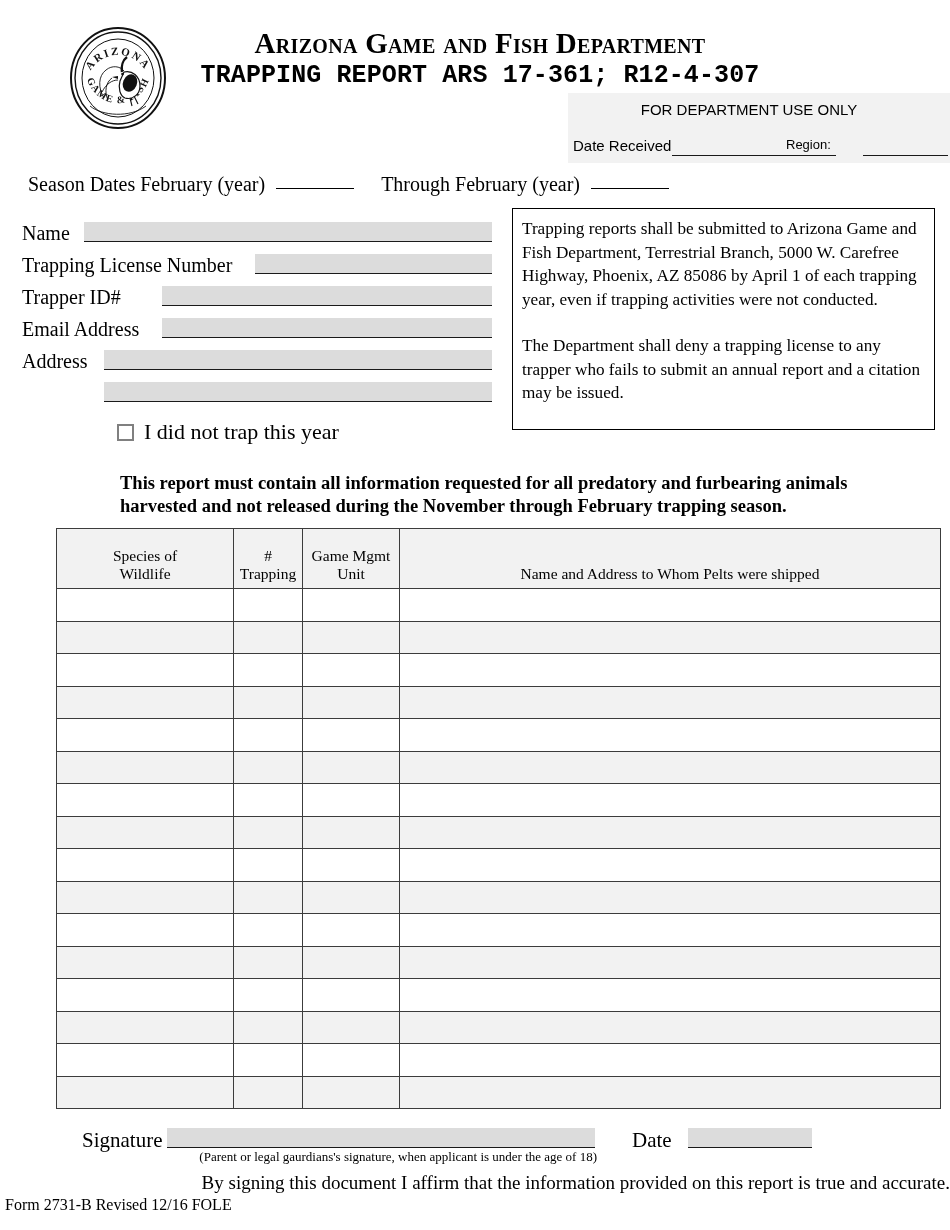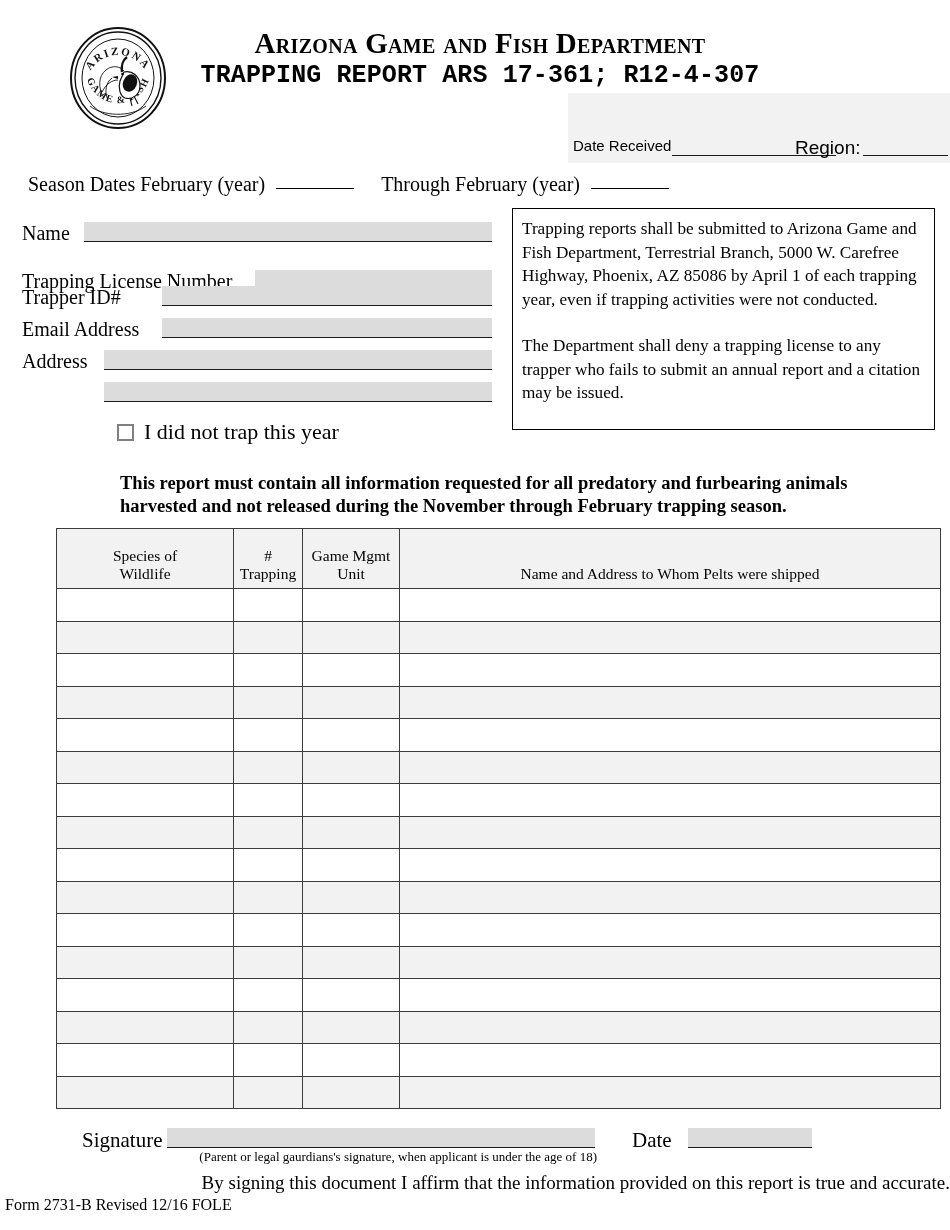--- a/index.html
+++ b/index.html
@@ -71,22 +71,22 @@
     font-size: 15px;
   }
   #date-received-line {
     position: absolute;
     left: 104px; top: 62px;
     width: 164px; height: 0;
     border-bottom: 1.5px solid #1a1a1a;
   }
   #region-label {
     position: absolute;
-    left: 227px; top: 44px;
-    font-size: 19px;
+    left: 218px; top: 44px;
+    font-size: 13px;
   }
   #region-line {
     position: absolute;
     left: 295px; top: 62px;
     width: 85px; height: 0;
     border-bottom: 1.5px solid #1a1a1a;
   }
 
   
   #season-row {
@@ -289,20 +289,21 @@
       <path d="M22 80 C 34 90, 62 92, 78 80" fill="none" stroke="#111" stroke-width="0.9"></path>
     </svg>
   </div>
 
   <div id="title-block">
     <div id="title-line-1">Arizona Game and Fish Department</div>
     <div id="title-line-2">TRAPPING REPORT ARS 17-361; R12-4-307</div>
   </div>
 
   <div id="dept-use-box">
+    <div id="dept-use-title">FOR DEPARTMENT USE ONLY</div>
     <div id="date-received-label">Date Received</div>
     <div id="date-received-line"></div>
     <div id="region-label">Region:</div>
     <div id="region-line"></div>
   </div>
 </div>
 
 <div id="season-row">
   <span>Season Dates February (year)</span>
   <span class="blank-line"></span>
@@ -310,21 +311,21 @@
   <span class="blank-line"></span>
 </div>
 
 <div id="applicant-fields">
 
   <div class="field-row" style="left:22px; top:0; width:470px;">
     <span class="field-label">Name</span>
     <input class="field-input" style="left: 62px; width: 408px;" type="text" value="">
   </div>
 
-  <div class="field-row" style="left:22px; top:32px; width:470px;margin-top:16px;">
+  <div class="field-row" style="left:22px; top:32px; width:470px;">
     <span class="field-label">Trapping License Number</span>
     <input class="field-input" style="left: 233px; width: 237px;" type="text" value="">
   </div>
 
   <div class="field-row" style="left:22px; top:64px; width:470px;">
     <span class="field-label">Trapper ID#</span>
     <input class="field-input" style="left: 140px; width: 330px;" type="text" value="">
   </div>
 
   <div class="field-row" style="left:22px; top:96px; width:470px;">

